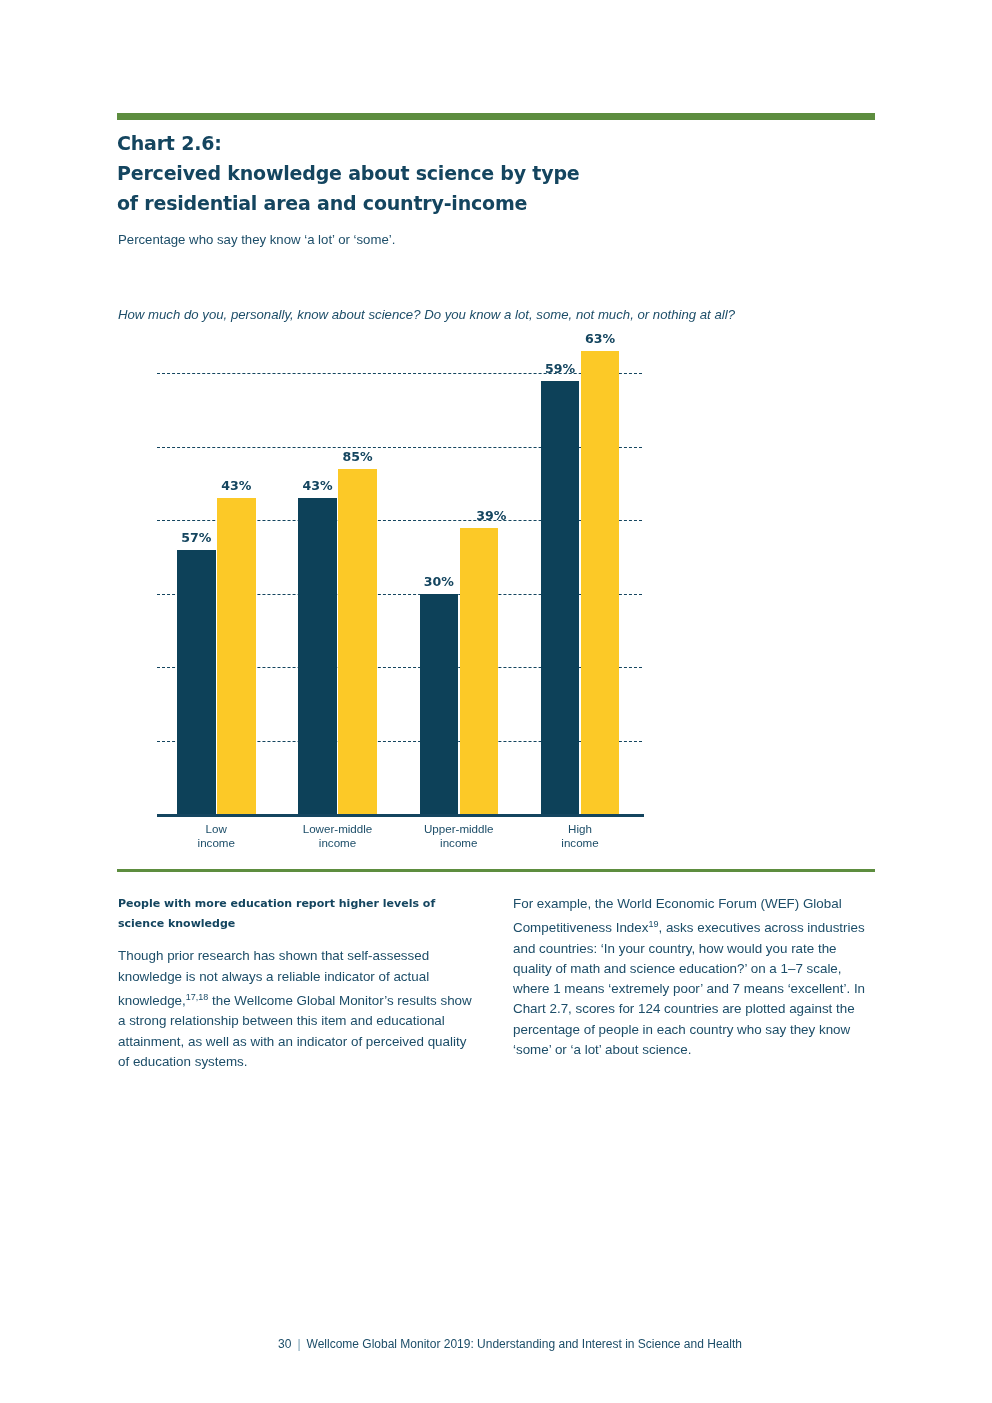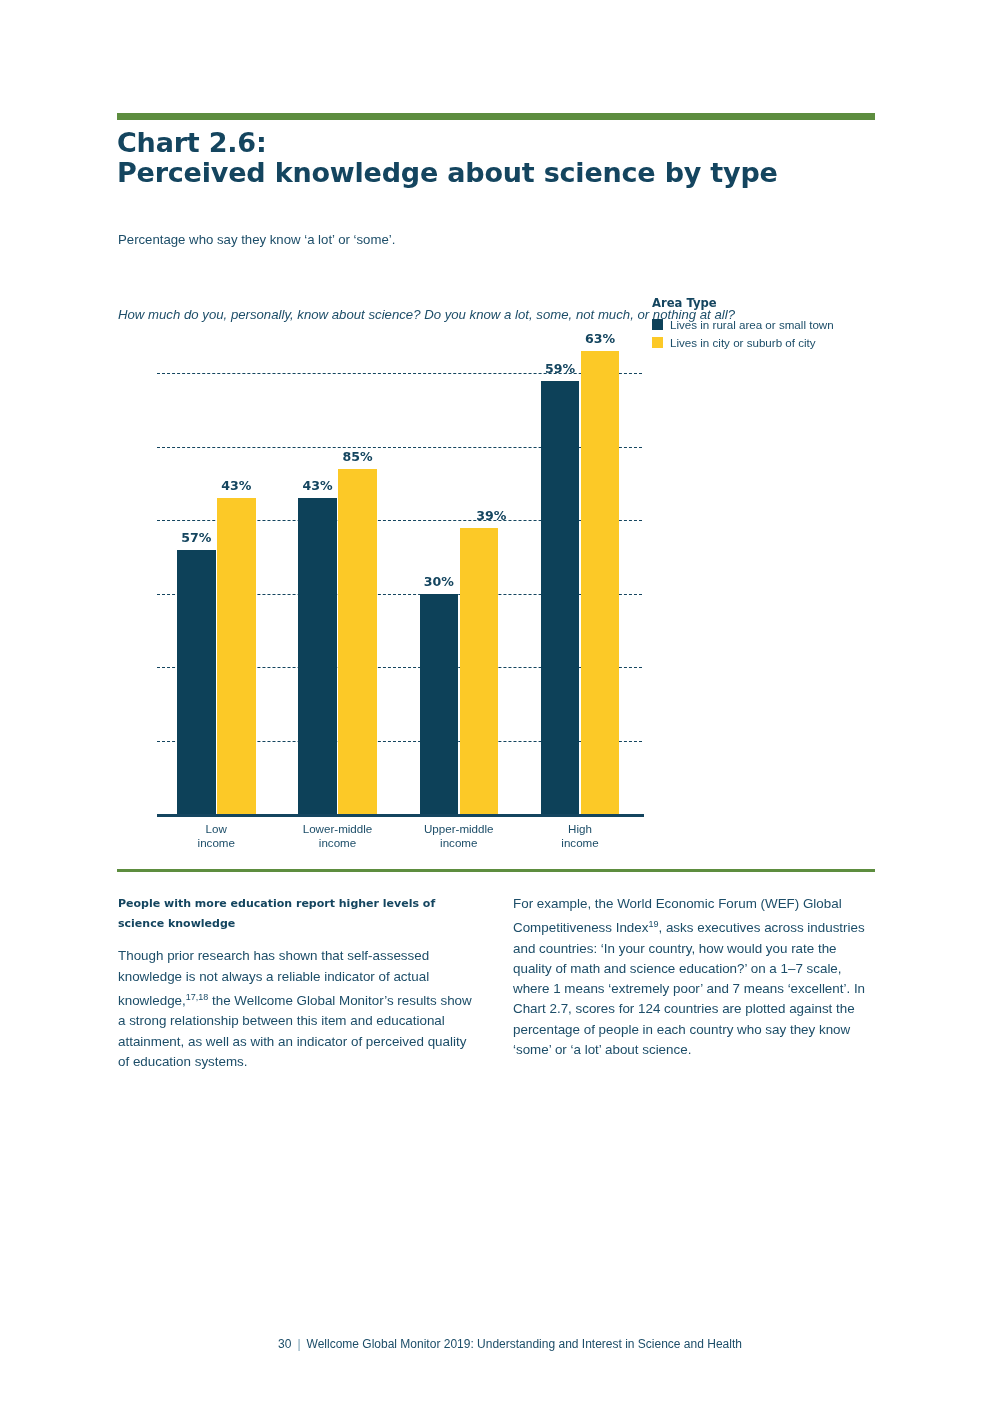--- a/index.html
+++ b/index.html
@@ -33,21 +33,21 @@
     height: 7px;
     background: #5d8d3f;
   }
   .chart-title {
     position: absolute;
     left: 117px;
     top: 128px;
     width: 740px;
     font-family: "DejaVu Sans", sans-serif;
     font-weight: 700;
-    font-size: 27px;
+    font-size: 19px;
     line-height: 30px;
     letter-spacing: -0.2px;
     color: #14455f;
   }
   .chart-title .line { display: block; white-space: nowrap; }
 
   .subtitle {
     position: absolute;
     left: 118px;
     top: 231px;
@@ -203,20 +203,21 @@
 </head>
 <body>
 
 <div class="page">
 
   <div class="top-rule"></div>
 
   <div class="chart-title">
     <span class="line">Chart 2.6:</span>
     <span class="line">Perceived knowledge about science by type</span>
+    <span class="line">of residential area and country-income</span>
   </div>
 
   <div class="subtitle">Percentage who say they know ‘a lot’ or ‘some’.</div>
   <div class="question">How much do you, personally, know about science? Do you know a lot, some, not much, or nothing at all?</div>
 
   <div class="chart-area">
     <div id="gridlines">
         <div class="gridline" style="top: 440.571px;"></div>
         <div class="gridline" style="top: 367.143px;"></div>
         <div class="gridline" style="top: 293.714px;"></div>
@@ -256,31 +257,20 @@
           <div>Upper-middle</div>
           <div>income</div>
         </div>
         <div class="cat-label" style="left: 363px;">
           <div>High</div>
           <div>income</div>
         </div>
       </div>
   </div>
 
-  <div class="legend">
-    <div class="legend-title">Area Type</div>
-    <div class="legend-row">
-      <span class="legend-swatch rural"></span>
-      <span class="legend-text">Lives in rural area or small town</span>
-    </div>
-    <div class="legend-row">
-      <span class="legend-swatch city"></span>
-      <span class="legend-text">Lives in city or suburb of city</span>
-    </div>
-  </div>
 
   <div class="mid-rule"></div>
 
   <div class="col col-left">
     <h3>
       <span>People with more education report higher levels</span>
       <span>of science knowledge</span>
     </h3>
     <p><span>Though prior research has shown that self-assessed knowledge is not always a reliable indicator of actual knowledge,</span><sup>17,18</sup><span> the Wellcome Global Monitor’s results show a strong relationship between this item and educational attainment, as well as with an indicator of perceived quality of education systems.</span></p>
   </div>

